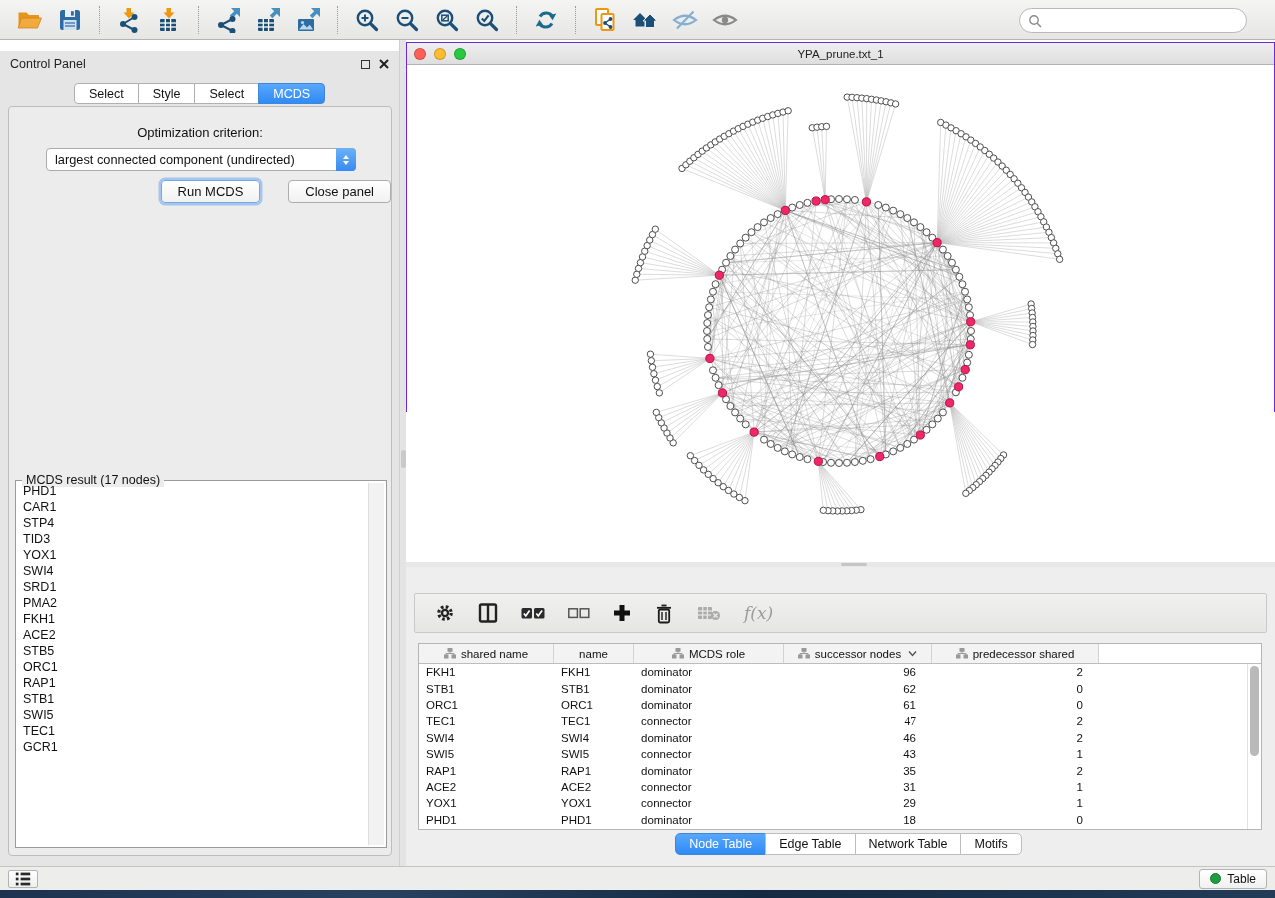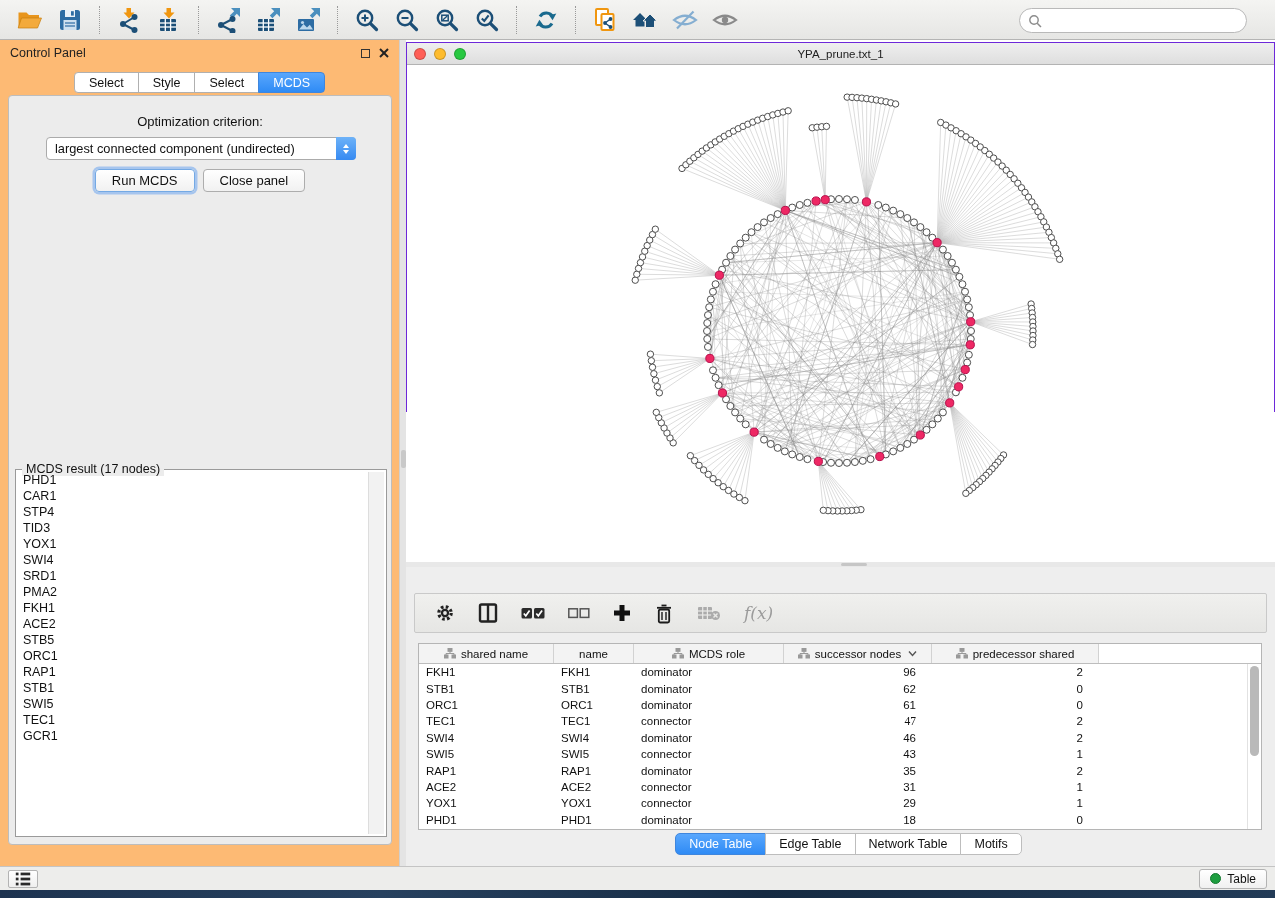--- a/index.html
+++ b/index.html
@@ -16,22 +16,22 @@
   .tbtn svg { width:26px; height:26px; }
   .tsep { width:1px; height:28px; border-left:1px dotted #9a9a9a; margin:0 9px; }
   .searchbox { position:absolute; right:28px; top:8px; width:228px; height:25px;
     background:#fff; border:1px solid #b9b9b9; border-radius:13px;
     display:flex; align-items:center; padding-left:8px; }
   .searchbox svg { width:14px; height:14px; }
   .searchbox input { border:none; outline:none; flex:1; height:20px; font-size:12px;
     font-family:"Liberation Sans",sans-serif; background:transparent; padding-left:5px;}
 
   
-  .control-panel { position:absolute; left:0; top:40px; width:399px; height:826px;
-    background:#fdba74; }
+  .control-panel { position:absolute; left:0; top:51px; width:399px; height:826px;
+    background:#e5e5e5; }
   .panel-titlebar { height:26px; display:flex; align-items:center; padding:0 10px; }
   .panel-title { font-size:12.5px; color:#222; }
   .panel-title-icons { margin-left:auto; display:flex; align-items:center; gap:9px; }
   .float-ico { width:9px; height:9px; border:1.6px solid #333; display:inline-block; }
   .close-ico svg { width:10px; height:10px; display:block; }
 
   .cp-tabs { display:flex; justify-content:center; margin-top:6px; }
   .cp-tab { height:21px; padding:0 14px; background:#fff; border:1px solid #b0b0b0;
     font-size:12.5px; display:flex; align-items:center; margin-left:-1px; color:#111;}
   .cp-tab:first-child { border-radius:4px 0 0 4px; margin-left:0; }
@@ -43,21 +43,21 @@
     background:#ececec; border:1px solid #bdbdbd; border-radius:4px; }
   .crit-label { text-align:center; margin-top:18px; font-size:13px; color:#111; }
   .combo { position:absolute; left:37px; top:41px; width:310px; height:23px; background:#fff;
     border:1px solid #ababab; border-radius:4px; display:flex; align-items:center; }
   .combo-text { flex:1; font-size:12.8px; padding-left:8px; white-space:nowrap; overflow:hidden;}
   .combo-step { width:20px; height:23px; margin-right:-1px; border-radius:0 4px 4px 0;
     background:linear-gradient(#6db2f8,#368af2); display:flex; flex-direction:column;
     align-items:center; justify-content:center; gap:2px; }
   .tri-up { width:0;height:0;border-left:3.5px solid transparent;border-right:3.5px solid transparent;border-bottom:4.5px solid #fff;}
   .tri-down { width:0;height:0;border-left:3.5px solid transparent;border-right:3.5px solid transparent;border-top:4.5px solid #fff;}
-  .btn-row { position:absolute; left:0; top:73px; width:100%; display:flex; justify-content:center; gap:8px;}
+  .btn-row { position:absolute; left:0; top:73px; width:100%; display:flex; justify-content:flex-end; gap:28px;}
   .pbtn { height:23px; padding:0 16px; font-size:13px; font-family:"Liberation Sans",sans-serif;
     background:linear-gradient(#ffffff,#f1f1f1); border:1px solid #adadad; border-radius:4px; color:#111;}
   .pbtn.focused { border-color:#74a9e4; box-shadow:0 0 0 2.5px rgba(110,165,240,.55); }
 
   .fieldset { position:absolute; left:6px; top:373px; width:372px; height:368px;
     border:1px solid #9a9a9a; background:#fff; }
   .fieldset-legend { position:absolute; top:-8px; left:6px; background:#ececec;
     padding:0 4px; font-size:12.5px; color:#111; }
   .mcds-list { position:absolute; inset:2px 19px 2px 2px; overflow:hidden; }
   .mcds-item { font-size:12.5px; line-height:16px; padding-left:5px; color:#111; }

